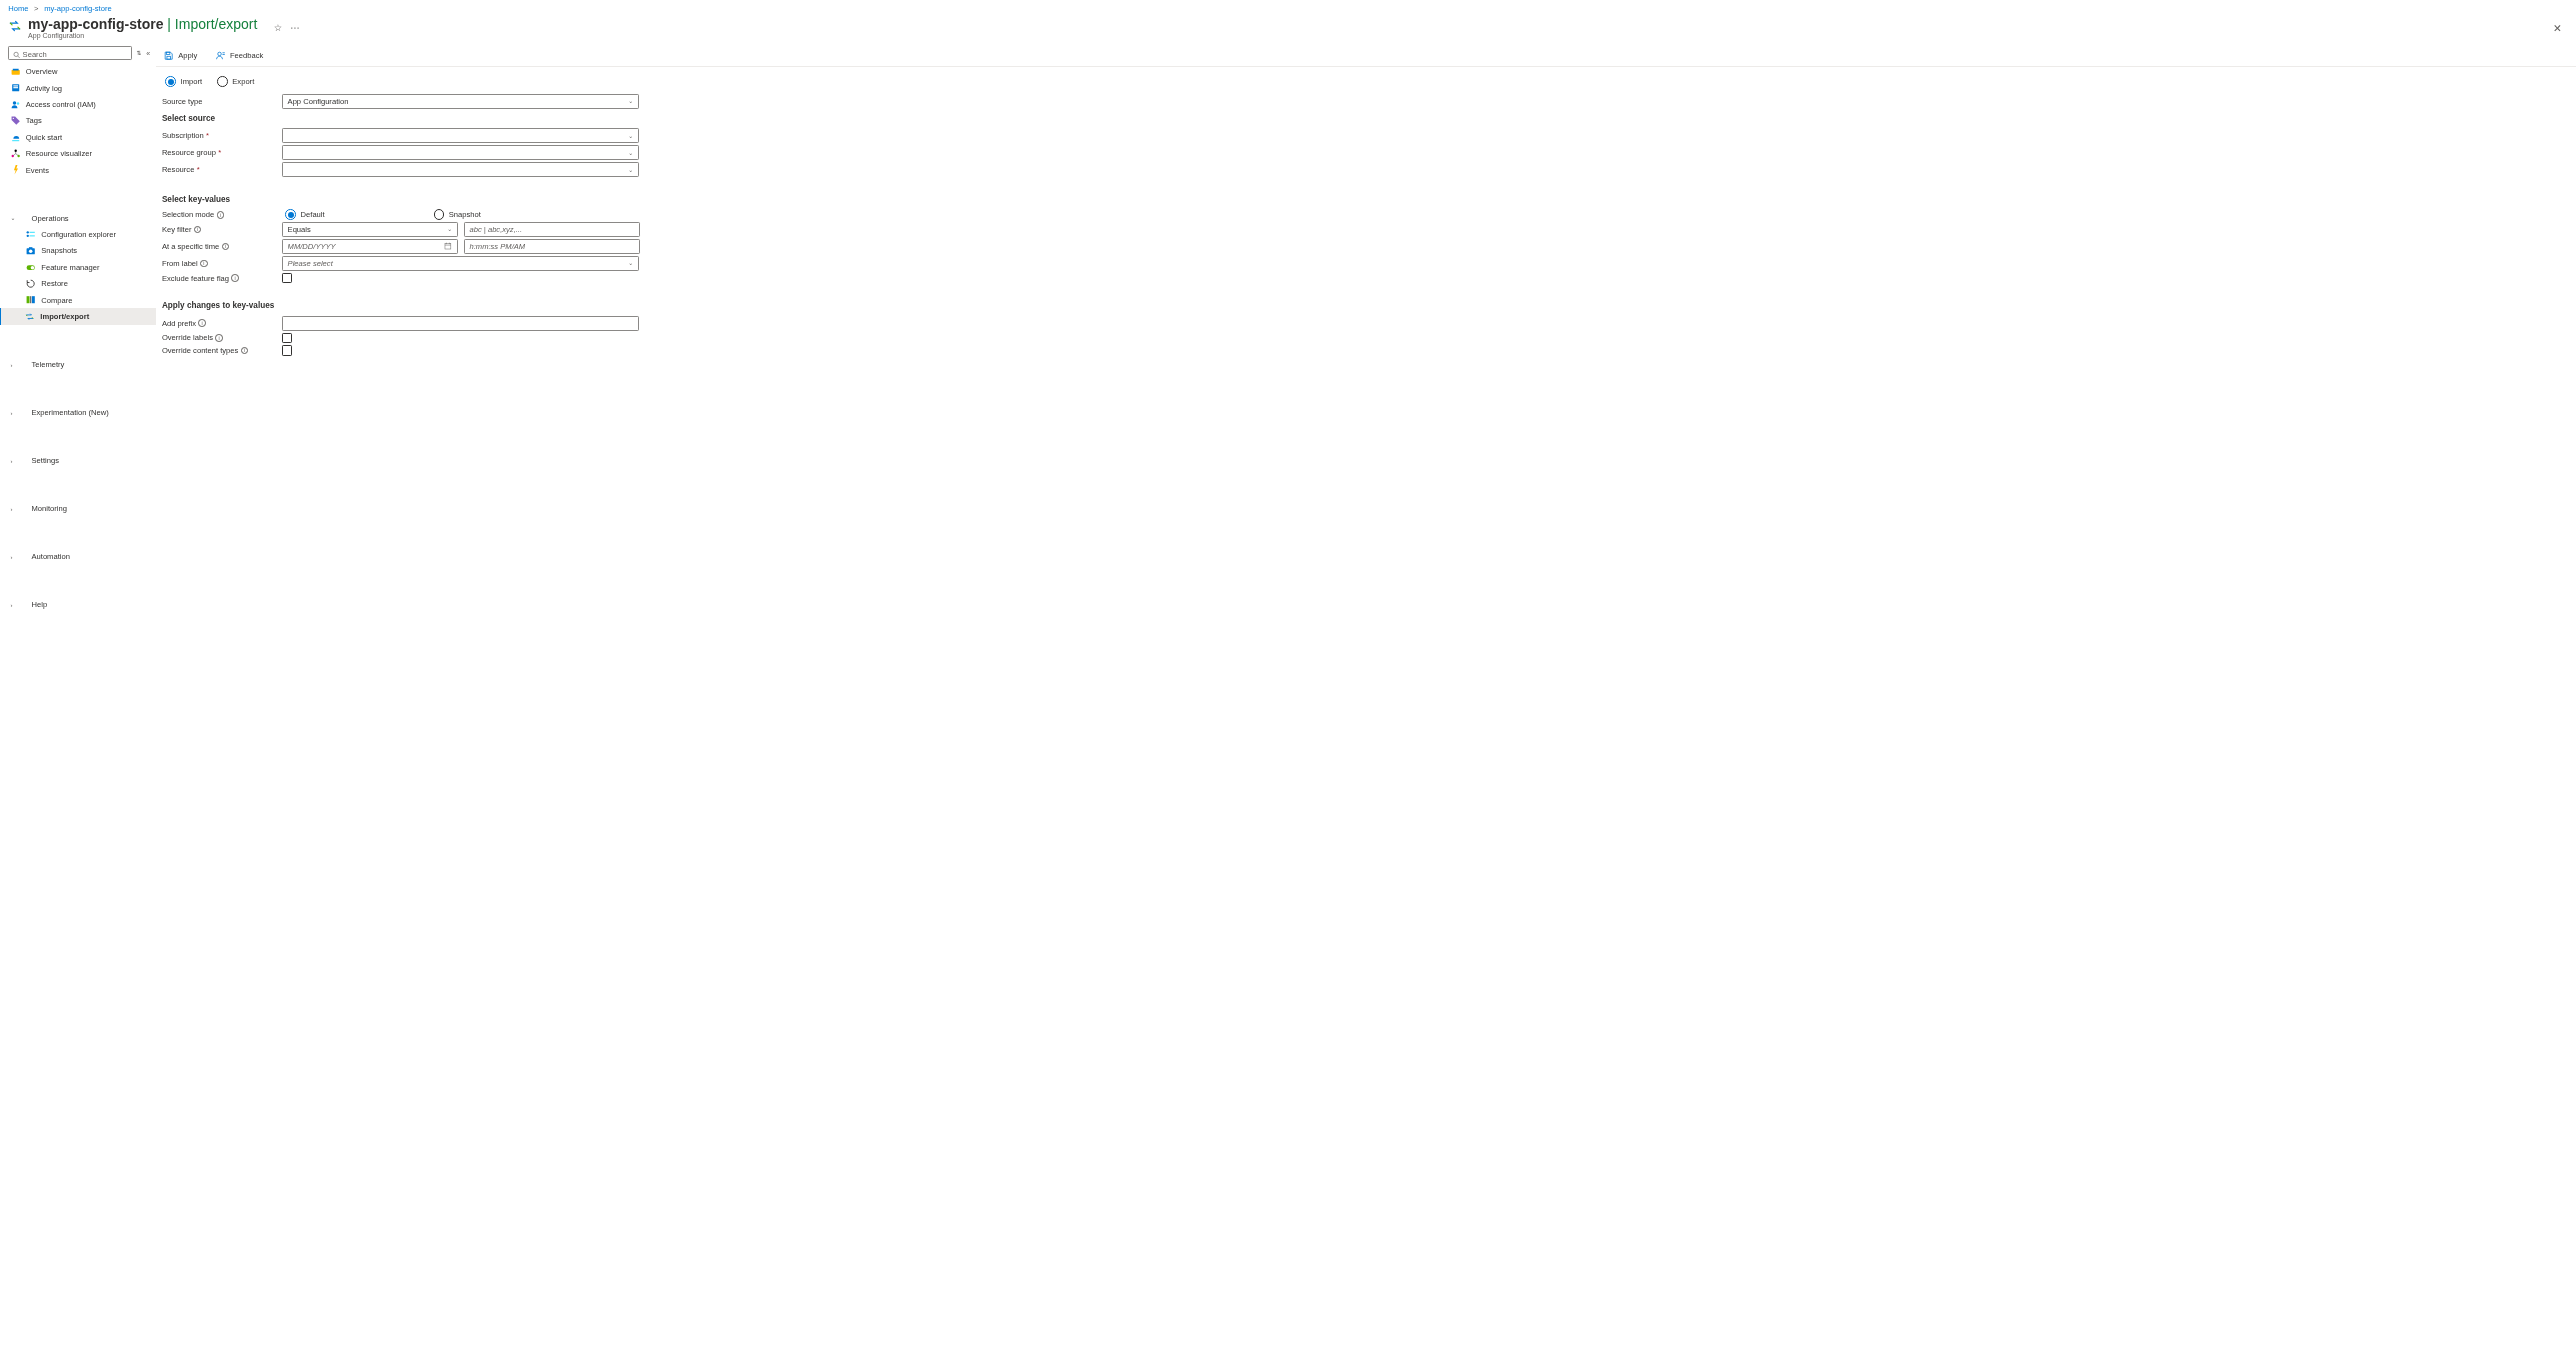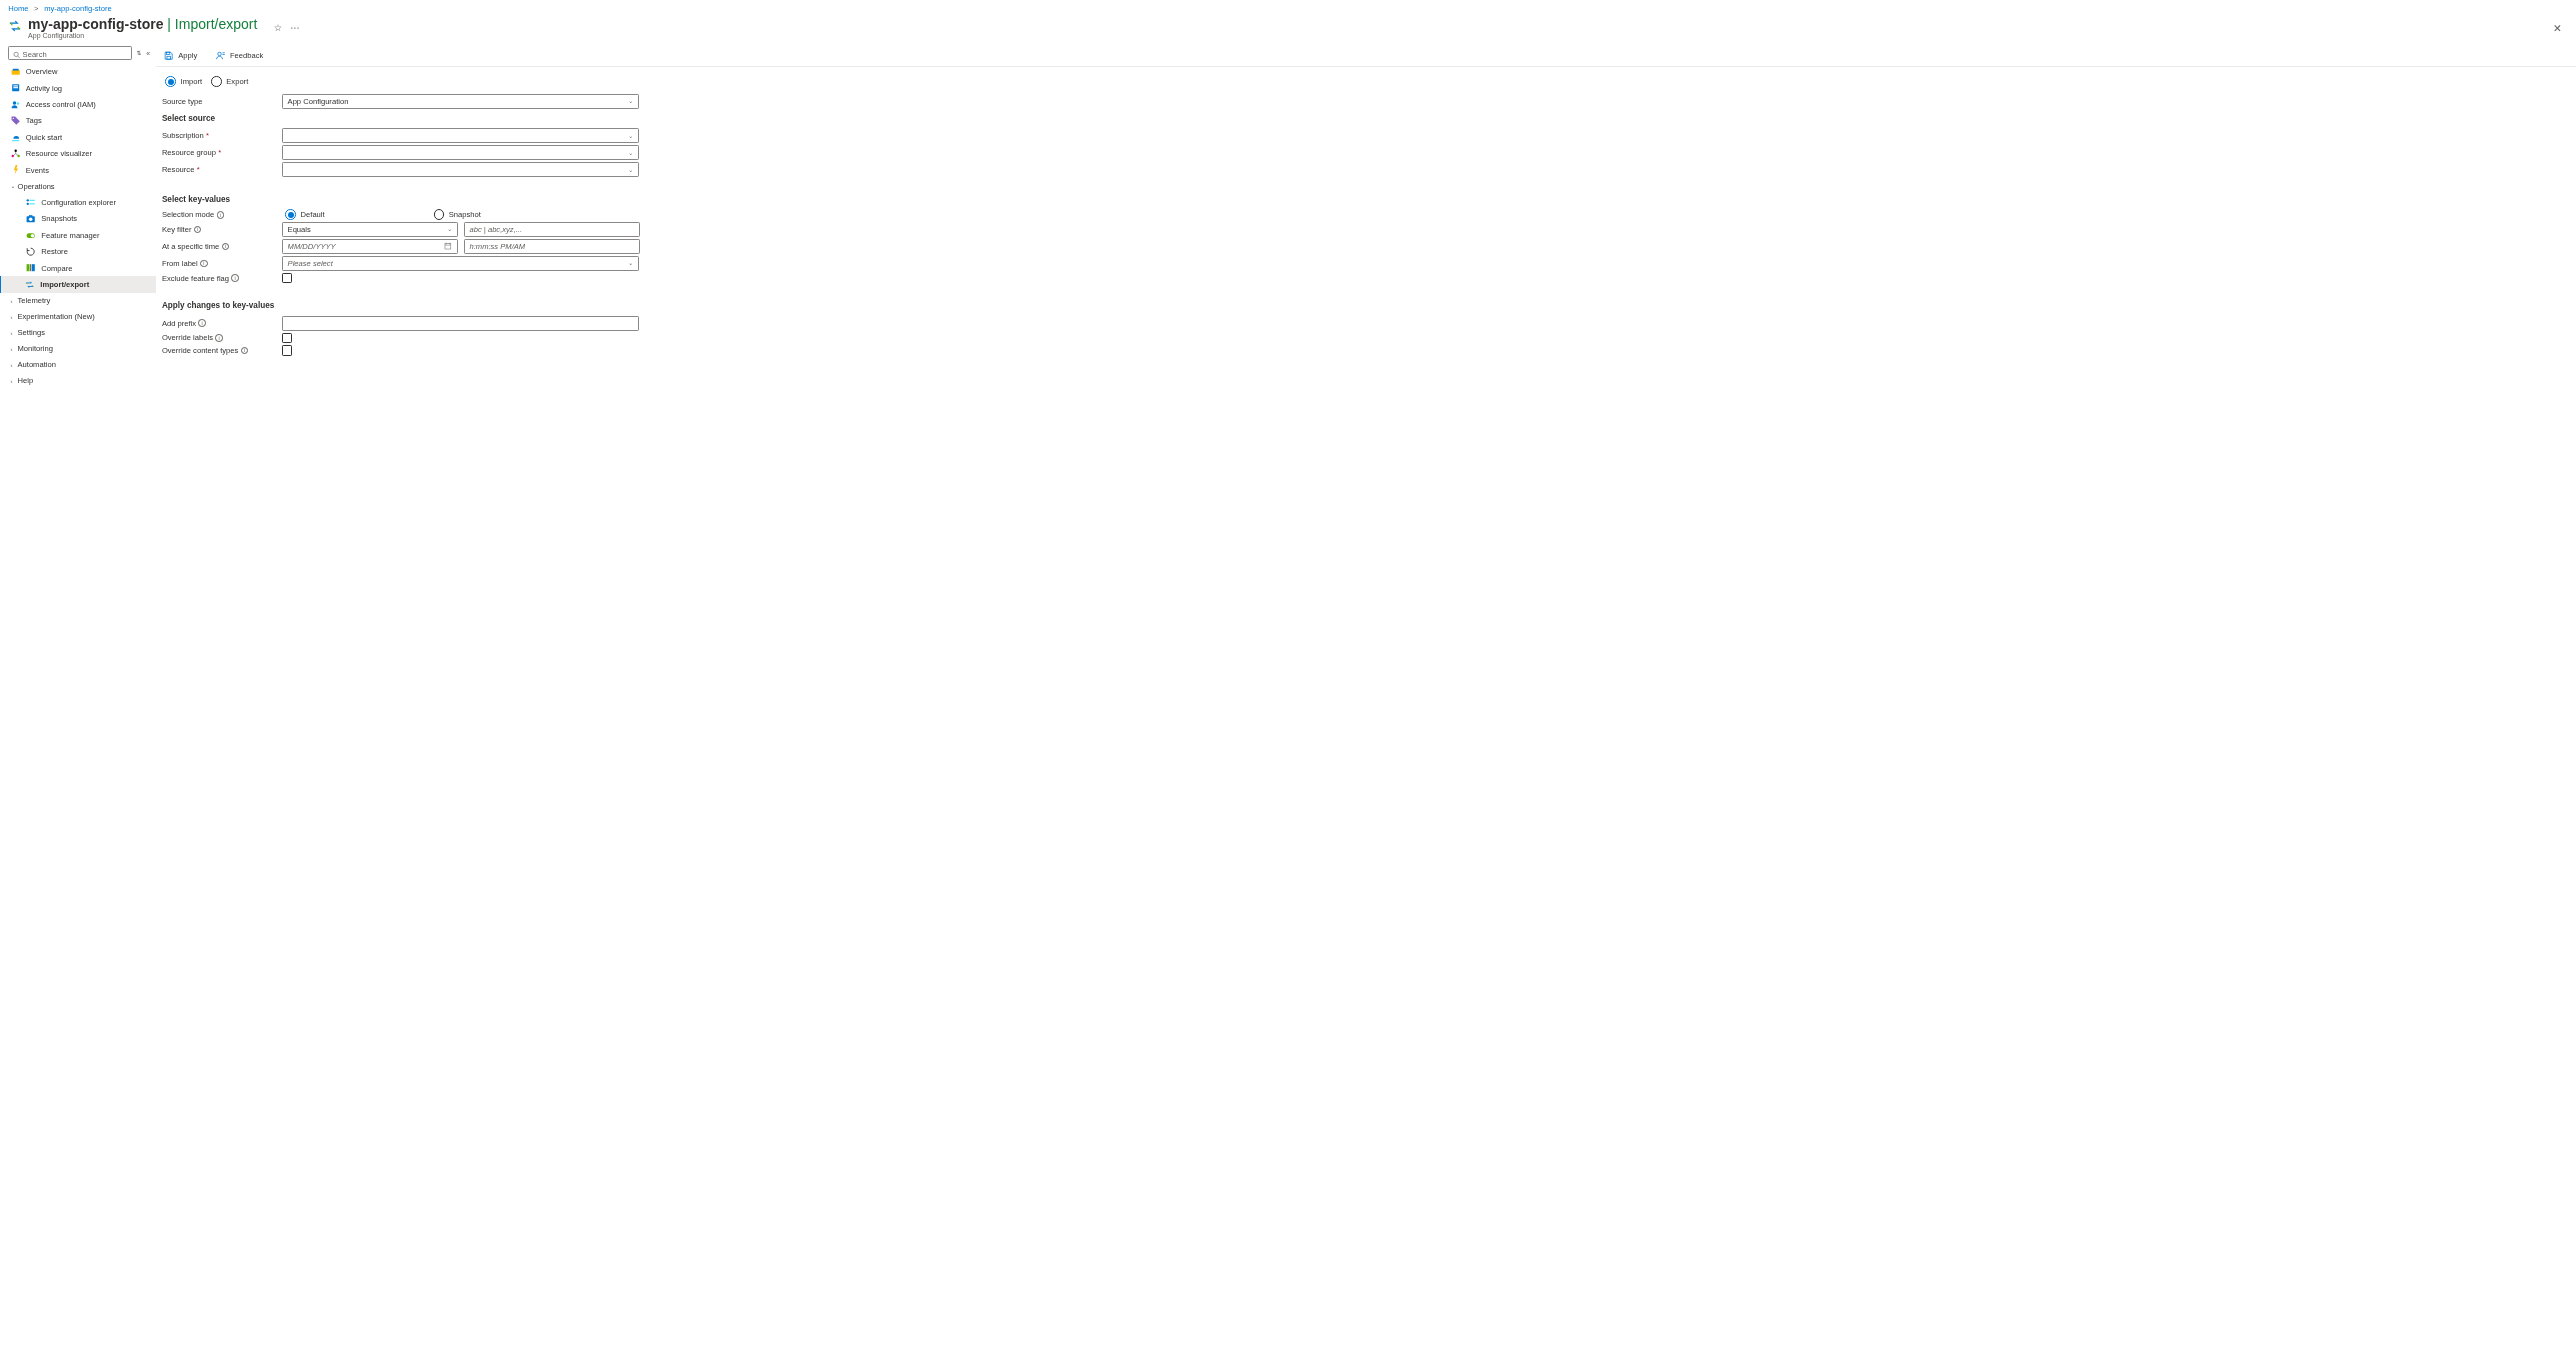--- a/index.html
+++ b/index.html
@@ -31,31 +31,31 @@
 .search-box svg { width: 8.2px; height: 8.2px; color: #605e5c; }
 .search-box input { border: none; outline: none; font-size: 7.6px; width: 100%; padding-left: 2.3px; color: #605e5c; }
 .search-box input::placeholder { color: #605e5c; }
 .search-row .updown { color: #605e5c; font-size: 5.9px; cursor: pointer; }
 .search-row .collapse { color: #605e5c; font-size: 7px; cursor: pointer; }
 
 .nav-item { display: flex; align-items: center; gap: 5.9px; padding: 3.5px 5.9px 3.5px 10.5px; cursor: pointer; font-size: 7.6px; color: #323130; }
 .nav-item .icon { width: 9.4px; height: 9.4px; display: inline-flex; align-items: center; justify-content: center; flex-shrink: 0; }
 .nav-item.indent { padding-left: 26px; }
 .nav-item.selected { background: #edebe9; font-weight: 600; border-left: 1.8px solid #0078d4; padding-left: 24px; }
-.nav-group { display: flex; align-items: center; gap: 0; padding: 3.5px 5.9px 3.5px 10.5px; cursor: pointer; font-size: 7.6px; color: #323130; }
+.nav-group { display: flex; align-items: center; gap: 14px; padding: 3.5px 5.9px 3.5px 10.5px; cursor: pointer; font-size: 7.6px; color: #323130; margin-top: 32px; }
 .nav-group .chev { width: 7px; display:inline-block; color: #605e5c; font-size: 5.9px; }
 
 
 .main { flex: 1; padding: 0; }
 .command-bar { display: flex; align-items: center; gap: 14px; padding: 4.7px 5.9px; border-bottom: 0.6px solid #edebe9; }
 .cmd-btn { display: inline-flex; align-items: center; gap: 4.7px; font-size: 7.6px; color: #323130; cursor: pointer; padding: 1.2px 2.3px; }
 .cmd-btn svg { width: 9.4px; height: 9.4px; color: #0078d4; }
 
 .form-area { padding: 7px 5.9px; max-width: 650px; }
-.radio-row { display: flex; gap: 9px; padding: 2.3px 0 7px 3.5px; align-items: center; }
+.radio-row { display: flex; gap: 15px; padding: 2.3px 0 7px 3.5px; align-items: center; }
 .radio { display: inline-flex; align-items: center; gap: 4.7px; cursor: pointer; }
 .radio .circle { width: 10.5px; height: 10.5px; border-radius: 50%; border: 0.6px solid #323130; display:inline-flex; align-items:center; justify-content:center; }
 .radio.checked .circle { border-color: #0078d4; border-width: 0.6px; }
 .radio.checked .dot { width: 5.9px; height: 5.9px; border-radius: 50%; background: #0078d4; }
 .radio .label { font-size: 7.6px; }
 
 .section-title { font-weight: 600; font-size: 8.2px; margin: 4.7px 0 5.9px 0; }
 .field-row { display: flex; align-items: center; margin-bottom: 2px; }
 .field-row .label { width: 120px; font-size: 7.6px; color: #323130; padding-left: 0px; display:flex; align-items:center; gap:2.3px; }
 .field-row .label .req { color: #a4262c; }

